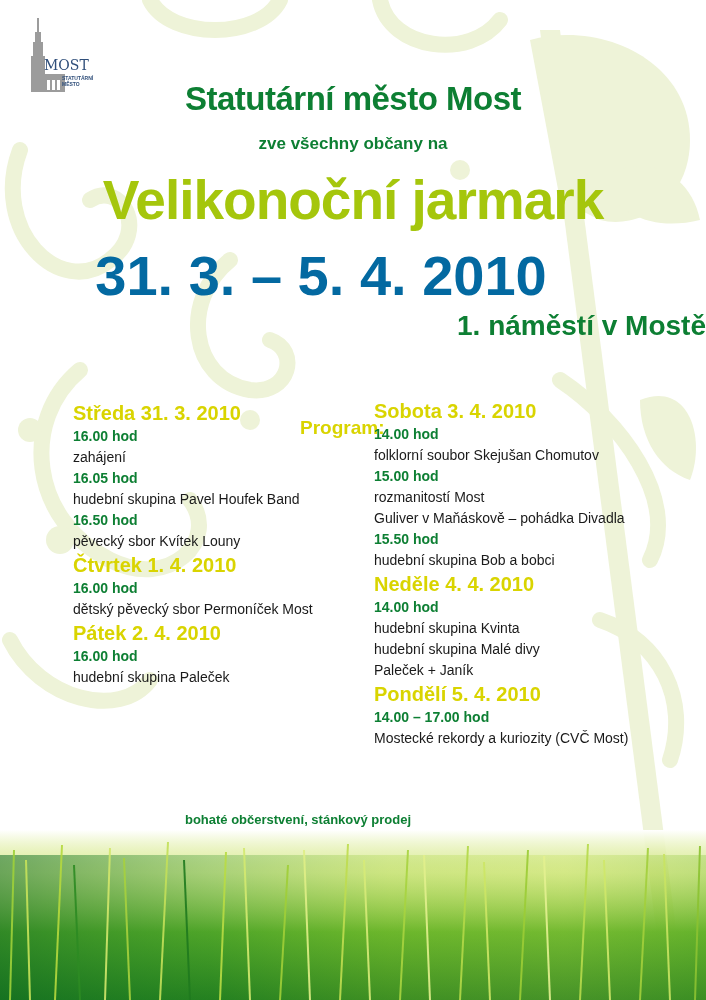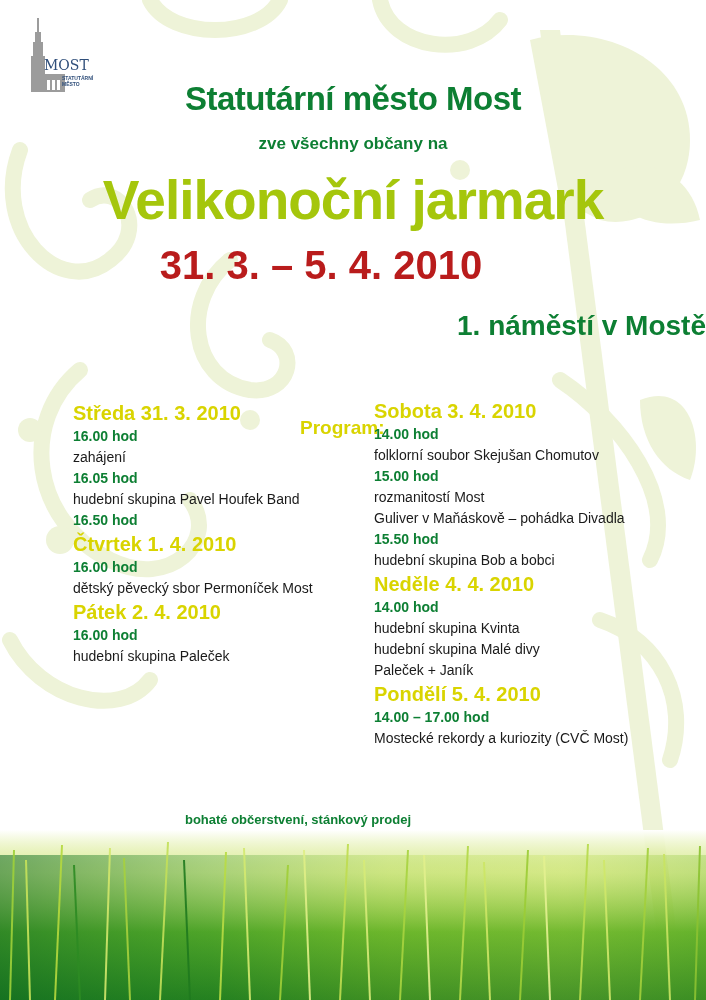--- a/index.html
+++ b/index.html
@@ -13,21 +13,21 @@
   .logo-text { position: absolute; left: 44px; top: 57px; font-family: "DejaVu Serif", serif; font-size: 14px; color: #2f4e7a; letter-spacing: 0px; }
   .logo-sub { position: absolute; left: 62px; top: 75px; font-family: "Liberation Sans", sans-serif; font-size: 5px; color: #2f4e7a; line-height: 6px; font-weight: bold; }
 
   .title1 { position: absolute; left: 0; width: 706px; top: 80px; text-align: center;
     font-family: "Liberation Sans", sans-serif; font-weight: bold; font-size: 33px; color: #0d7f33; letter-spacing: -0.5px; }
   .title2 { position: absolute; left: 0; width: 706px; top: 134px; text-align: center;
     font-family: "Liberation Sans", sans-serif; font-weight: bold; font-size: 17px; color: #0d7f33; }
   .title3 { position: absolute; left: 0; width: 706px; top: 168px; text-align: center;
     font-family: "Liberation Sans", sans-serif; font-weight: bold; font-size: 55px; color: #a5c60c; letter-spacing: -1px; }
   .title4 { position: absolute; left: 0; width: 642px; top: 243px; text-align: center;
-    font-family: "Liberation Sans", sans-serif; font-weight: bold; font-size: 40px; color: #b91c1c; }
+    font-family: "Liberation Sans", sans-serif; font-weight: bold; font-size: 56px; color: #0369a1; }
   .title5 { position: absolute; left: 0; width: 706px; top: 310px; text-align: right;
     font-family: "Liberation Sans", sans-serif; font-weight: bold; font-size: 28px; color: #0d7f33; }
   .program-label { position: absolute; left: 300px; top: 369px;
     font-family: "Liberation Sans", sans-serif; font-weight: bold; font-size: 19px; color: #d9d400; margin-top: 48px; }
 
   .col { position: absolute; font-family: "Liberation Sans", sans-serif; }
   .col-left { left: 73px; top: 400px; }
   .col-right { left: 374px; top: 398px; }
   .day { font-weight: bold; font-size: 20px; color: #d9d400; line-height: 26px; margin-top: 0px; white-space: nowrap; }
   .time { font-weight: bold; font-size: 14px; color: #0d7f33; line-height: 21px; white-space: nowrap; }
@@ -91,20 +91,21 @@
 
 <div class="program-label">Program:</div>
 
 <div class="col col-left">
   <div class="day">Středa 31. 3. 2010</div>
   <div class="time">16.00 hod</div>
   <div class="desc">zahájení</div>
   <div class="time">16.05 hod</div>
   <div class="desc">hudební skupina Pavel Houfek Band</div>
   <div class="time">16.50 hod</div>
+  <div class="desc">pěvecký sbor Kvítek Louny</div>
 
   <div class="day">Čtvrtek 1. 4. 2010</div>
   <div class="time">16.00 hod</div>
   <div class="desc">dětský pěvecký sbor Permoníček Most</div>
 
   <div class="day">Pátek 2. 4. 2010</div>
   <div class="time">16.00 hod</div>
   <div class="desc">hudební skupina Paleček</div>
 </div>
 

